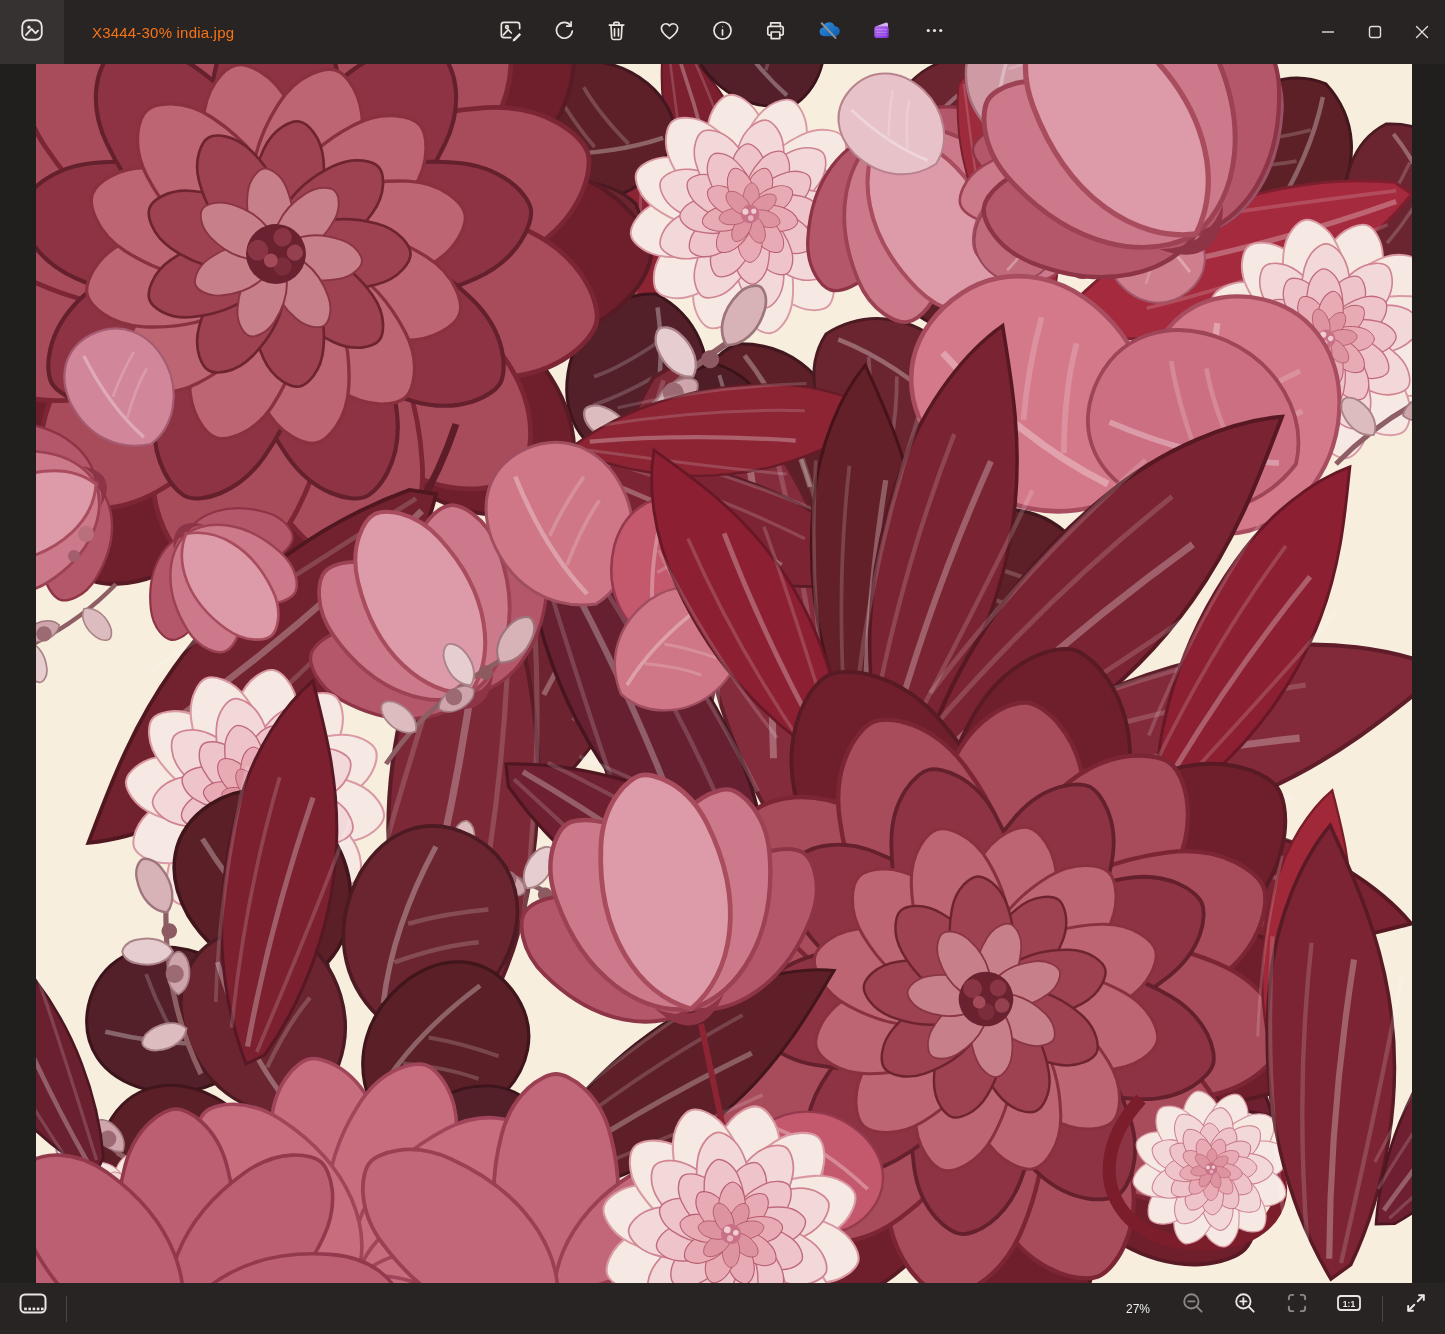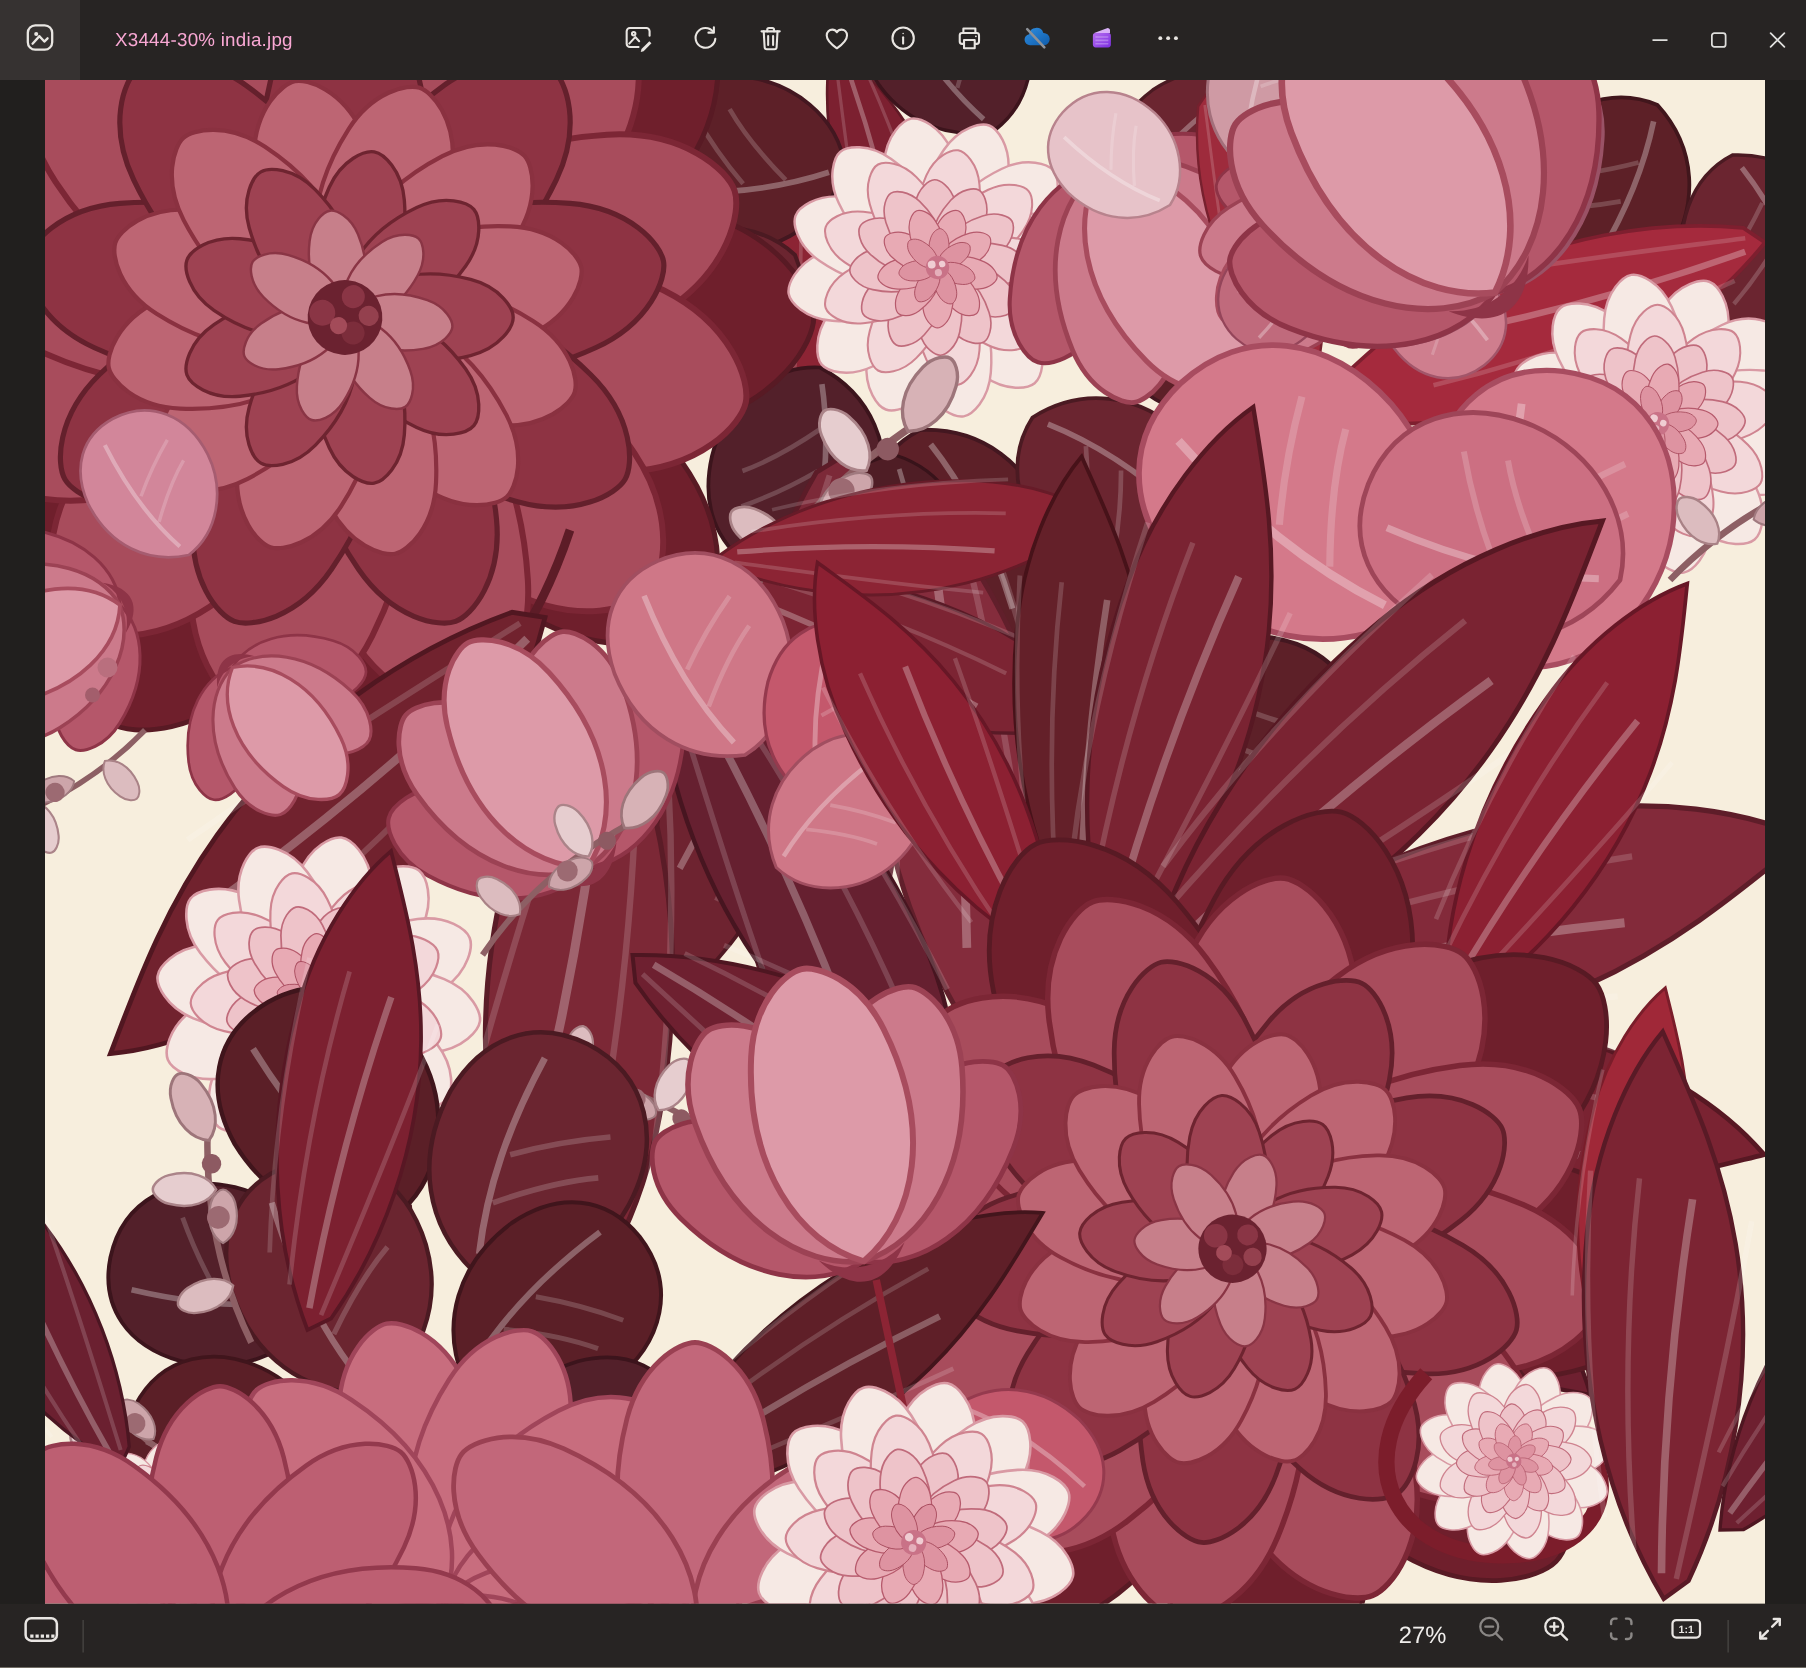--- a/index.html
+++ b/index.html
@@ -6,38 +6,38 @@
   body{
     width:1445px;height:1334px;position:relative;overflow:hidden;
     background:#211f1e;font-family:"Liberation Sans", sans-serif;
     -webkit-font-smoothing:antialiased;
   }
   
   .titlebar{position:absolute;top:0;left:0;width:1445px;height:64px;background:#272423;z-index:5;}
   .appicon-area{position:absolute;left:0;top:0;width:64px;height:64px;background:#363231;
     display:flex;align-items:center;justify-content:center;}
   .win-title{position:absolute;left:92px;top:0;height:64px;display:flex;align-items:center;
-    color:#f9a8d4;font-size:15px;letter-spacing:.2px;}
+    color:#f97316;font-size:15px;letter-spacing:.2px;}
   .toolbar{position:absolute;top:0;left:50%;transform:translateX(-50%);height:64px;
     display:flex;align-items:center;gap:21px;}
   .tbtn{width:32px;height:32px;display:flex;align-items:center;justify-content:center;
     background:transparent;border:none;padding:0;cursor:pointer;}
   .winctrls{position:absolute;right:0;top:0;height:64px;display:flex;}
   .wbtn{width:47px;height:64px;display:flex;align-items:center;justify-content:center;
     background:transparent;border:none;padding:0;cursor:pointer;}
   
   .canvas{position:absolute;left:36px;top:64px;width:1376px;height:1219px;background:#f7eedd;overflow:hidden;}
   .canvas svg{display:block;}
   
   .statusbar{position:absolute;left:0;bottom:0;width:1445px;height:51px;background:#272423;z-index:5;}
   .sb-left{position:absolute;left:14px;top:0;height:51px;display:flex;align-items:center;gap:14px;}
   .sb-right{position:absolute;right:10px;top:0;height:51px;display:flex;align-items:center;gap:14px;}
   .sbtn{width:38px;height:38px;display:flex;align-items:flex-start;justify-content:center;
     background:transparent;border:none;padding:0;cursor:pointer;}
-  .zoomtext{color:#f0eeec;font-size:19px;min-width:44px;text-align:center;}
+  .zoomtext{color:#f0eeec;font-size:12px;min-width:44px;text-align:center;}
   .vdiv{width:1px;height:26px;background:#4a4745;}
 </style>
 </head>
 <body>
 
 <div class="titlebar">
   <div class="appicon-area">
     <span>
       <svg width="26" height="26" viewBox="0 0 24 24" fill="none" stroke="#e9e6e2" stroke-width="1.7" stroke-linecap="round" stroke-linejoin="round">
         <rect x="3" y="3" width="18" height="18" rx="5.5"></rect>

